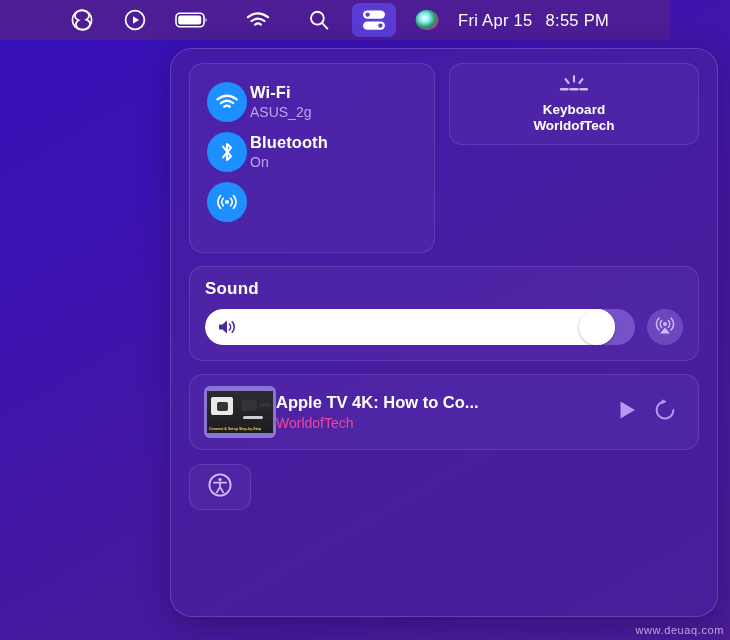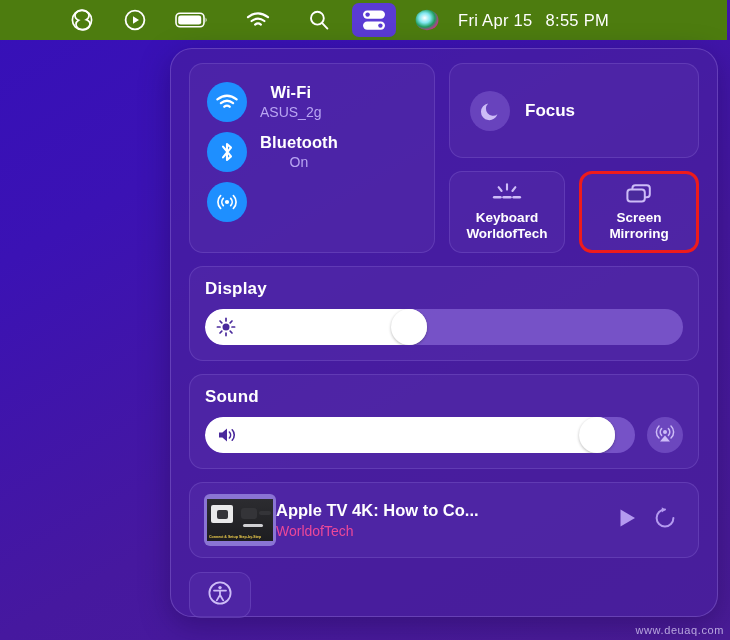--- a/index.html
+++ b/index.html
@@ -6,22 +6,22 @@
   html, body { width:730px; height:640px; overflow:hidden; }
   body {
     font-family: "Liberation Sans", sans-serif;
     background: linear-gradient(150deg, #3610b8 0%, #3b12b4 25%, #46189f 60%, #4a1c96 100%);
     position: relative;
     -webkit-font-smoothing: antialiased;
   }
 
   
   #menubar {
-    position:absolute; left:0; top:0; width:727px; height:40px;
-    background:#4d7c0f;
+    position:absolute; left:0; top:0; width:670px; height:40px;
+    background:#4c1d95;
     display:flex; align-items:center;
   }
   .mb-item {
     height:34px; display:flex; align-items:center; justify-content:center;
     padding:0 7px; border-radius:7px;
   }
   .mb-item svg { display:block; }
   .mb-active { background:#5a3bd4; }
   #clock {
     color:#ffffff; font-size:16.5px; letter-spacing:0.3px;
@@ -43,21 +43,21 @@
     border:1px solid rgba(168,140,236,0.22);
     border-radius:14px;
   }
 
   .row-top { display:flex; gap:14px; }
   .col-left  { width:246px; }
   .col-right { width:250px; display:flex; flex-direction:column; gap:13px; }
 
   
   #connectivity { padding:13px 0 13px 0; height:190px; }
-  .conn-row { display:flex; align-items:center; gap:13px; padding:5px 0 5px 17px;text-align:center; }
+  .conn-row { display:flex; align-items:center; gap:3px; padding:5px 0 5px 17px; }
   .conn-icon {
     width:40px; height:40px; border-radius:50%;
     background:#1e8fff; display:flex; align-items:center; justify-content:center;
     flex:0 0 40px;
   }
   .conn-text { line-height:1.12; }
   .conn-title { color:#ffffff; font-size:16.5px; font-weight:bold; letter-spacing:0.1px; }
   .conn-sub { color:#b9a6f2; font-size:14px; margin-top:4px; }
 
   
@@ -289,87 +289,43 @@
               <path d="M5.6 18.4 A9 9 0 0 1 5.6 5.6" fill="none" stroke="#ffffff" stroke-width="1.7" stroke-linecap="round"></path>
               <path d="M18.4 5.6 A9 9 0 0 1 18.4 18.4" fill="none" stroke="#ffffff" stroke-width="1.7" stroke-linecap="round"></path>
             </svg>
           </div>
         </div>
 
       </div>
     </div>
 
     <div class="col-right">
-      <div class="cc-card" id="focus-tile">
-        <div class="focus-circle">
-          <svg width="24" height="24" viewBox="0 0 24 24">
-            <path d="M19.4 15.2 A8.4 8.4 0 1 1 10.2 4.4 A7.1 7.1 0 0 0 19.4 15.2 Z" fill="#cdbcf7"></path>
-          </svg>
-        </div>
-        <div id="focus-label">Focus</div>
-      </div>
 
       <div class="small-tiles">
         <div class="small-tile">
           <span>
             <svg width="34" height="24" viewBox="0 0 34 24">
               <line x1="17" y1="2.4" x2="17" y2="7.6" stroke="#cdbcf7" stroke-width="2.1" stroke-linecap="round"></line>
               <line x1="8.6" y1="5.2" x2="11.6" y2="9" stroke="#cdbcf7" stroke-width="2.1" stroke-linecap="round"></line>
               <line x1="25.4" y1="5.2" x2="22.4" y2="9" stroke="#cdbcf7" stroke-width="2.1" stroke-linecap="round"></line>
               <line x1="4.2" y1="15.2" x2="10.4" y2="15.2" stroke="#cdbcf7" stroke-width="2.6" stroke-linecap="round"></line>
               <line x1="13.6" y1="15.2" x2="20.4" y2="15.2" stroke="#cdbcf7" stroke-width="2.6" stroke-linecap="round"></line>
               <line x1="23.6" y1="15.2" x2="29.8" y2="15.2" stroke="#cdbcf7" stroke-width="2.6" stroke-linecap="round"></line>
             </svg>
           </span>
           <div class="tlabel">
             <div>Keyboard</div>
             <div>WorldofTech</div>
           </div>
         </div>
 
-        <div class="small-tile tile-highlight">
-          <span>
-            <svg width="32" height="24" viewBox="0 0 32 24">
-              <rect x="9.4" y="3.2" width="17.4" height="12" rx="3" ry="3" fill="none" stroke="#cdbcf7" stroke-width="2"></rect>
-              <rect x="4.4" y="7.6" width="17.4" height="12" rx="3" ry="3" fill="#4a2a9c" stroke="#cdbcf7" stroke-width="2"></rect>
-            </svg>
-          </span>
-          <div class="tlabel">
-            <div>Screen</div>
-            <div>Mirroring</div>
-          </div>
-        </div>
-      </div>
-    </div>
-  </div>
-
-  <div class="cc-card slider-card">
-    <div class="slider-title">Display</div>
-    <div class="slider-line">
-      <div class="slider-track" id="display-track">
-        <div class="slider-fill" id="display-fill" style="width: 221.64px;"></div>
-        <div class="slider-knob" id="display-knob" style="left: 185.64px;"></div>
-        <span class="slider-ico">
-          <svg width="20" height="20" viewBox="0 0 20 20">
-            <circle cx="10" cy="10" r="3.5" fill="#4a2a9c"></circle>
-            <g stroke="#4a2a9c" stroke-width="1.7" stroke-linecap="round">
-              <line x1="10" y1="1.4" x2="10" y2="4"></line>
-              <line x1="10" y1="16" x2="10" y2="18.6"></line>
-              <line x1="1.4" y1="10" x2="4" y2="10"></line>
-              <line x1="16" y1="10" x2="18.6" y2="10"></line>
-              <line x1="4" y1="4" x2="5.8" y2="5.8"></line>
-              <line x1="14.2" y1="14.2" x2="16" y2="16"></line>
-              <line x1="4" y1="16" x2="5.8" y2="14.2"></line>
-              <line x1="14.2" y1="5.8" x2="16" y2="4"></line>
-            </g>
-          </svg>
-        </span>
-      </div>
-    </div>
-  </div>
+      </div>
+    </div>
+  </div>
+
 
   <div class="cc-card slider-card">
     <div class="slider-title">Sound</div>
     <div class="slider-line">
       <div class="slider-track" id="sound-track">
         <div class="slider-fill" id="sound-fill" style="width: 410.3px;"></div>
         <div class="slider-knob" id="sound-knob" style="left: 374.3px;"></div>
         <span class="slider-ico">
           <svg width="24" height="20" viewBox="0 0 24 20">
             <path d="M3 7.4 H6.4 L11 3.6 V16.4 L6.4 12.6 H3 Z" fill="#4a2a9c"></path>

